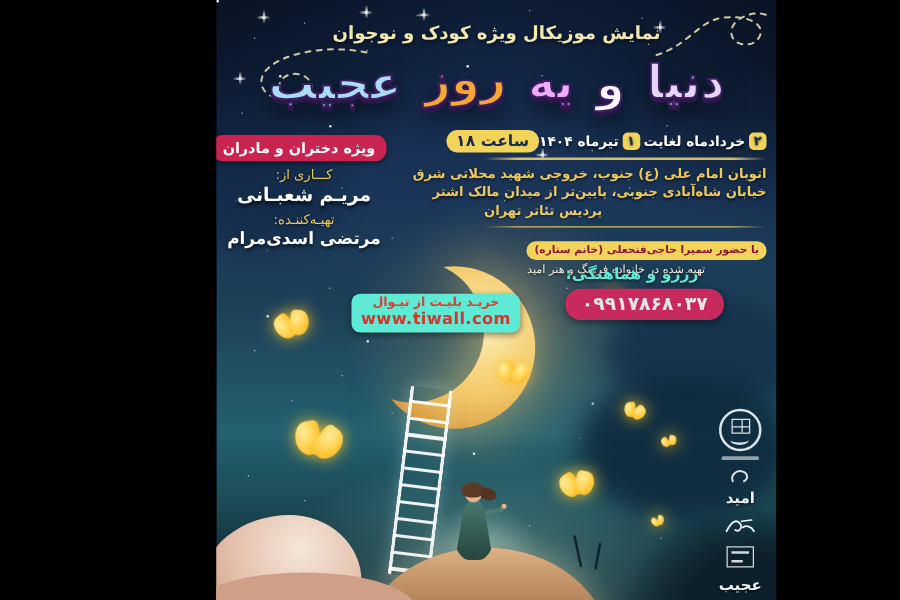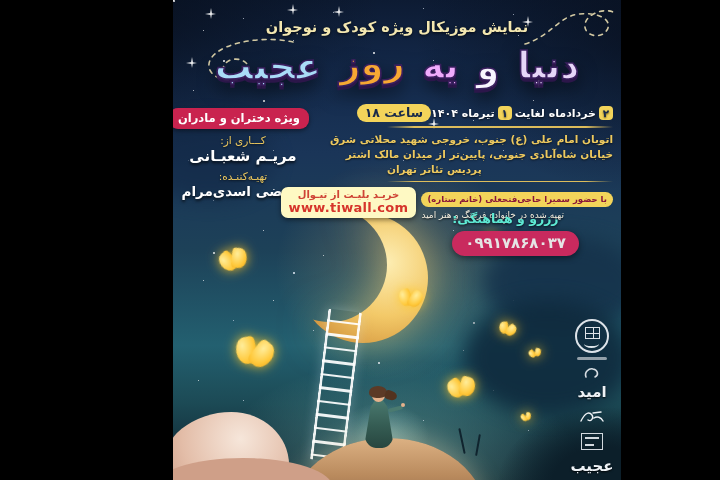--- a/index.html
+++ b/index.html
@@ -92,38 +92,38 @@
     background:linear-gradient(90deg,transparent,#e7c45c 12%,#e7c45c 88%,transparent);}
   .addr{color:#edc95f;font-size:10.5px;font-weight:bold;text-align:right;line-height:15px;white-space:nowrap;
     text-shadow:0 1px 2px rgba(0,0,0,.6);}
   .addr div:last-child{text-align:left;}
   .badge-row{display:flex;direction:rtl;align-items:flex-start;margin-top:5px;gap:5px;}
   .guest-stack{flex:1;text-align:left;}
   .guest-badge{display:inline-block;background:#f3d45a;color:#8a1538;font-size:8.5px;font-weight:bold;
     padding:2px 6px 3px;border-radius:8px;white-space:nowrap;}
   .produced{color:#f5efe0;font-size:9px;margin-top:3px;white-space:nowrap;text-shadow:0 1px 2px rgba(0,0,0,.7);}
   .vdiv{width:2px;height:30px;background:#e7c45c;border-radius:2px;margin-top:1px;}
-  .tiwall-badge{background:#fef9c3;border-radius:7px;padding:2px 8px 3px;text-align:center;
-    box-shadow:0 2px 5px rgba(0,0,0,.45);}
+  .tiwall-badge{background:#5eead4;border-radius:7px;padding:2px 8px 3px;text-align:center;
+    box-shadow:0 2px 5px rgba(0,0,0,.45);margin-top:48px;}
   .tiwall-l1{color:#cf4436;font-size:10px;font-weight:bold;white-space:nowrap;}
   .tiwall-l2{color:#d6352b;font-size:13px;font-weight:bold;direction:ltr;letter-spacing:.3px;}
   .reserve{position:absolute;right:42px;top:211px;display:flex;flex-direction:column;align-items:flex-end;gap:5px;}
   .reserve-label{color:#5eead4;font-size:12.5px;font-weight:bold;text-shadow:0 1px 3px rgba(0,0,0,.8);}
   .phone-pill{background:#c92a5e;color:#e5e5e5;font-size:15px;font-weight:bold;letter-spacing:1.5px;
     padding:3px 13px 4px;border-radius:14px;direction:ltr;box-shadow:0 2px 6px rgba(0,0,0,.45);}
   
   .logos{position:absolute;right:6px;bottom:5px;width:46px;display:flex;flex-direction:column;
     align-items:center;gap:7px;color:#eef2f6;}
   .circle-logo{width:30px;height:30px;border:2px solid #e8edf2;border-radius:50%;position:relative;opacity:.95;}
   .circle-logo .grid{position:absolute;left:8px;top:6px;width:13px;height:10px;border:1.5px solid #e8edf2;}
   .circle-logo .grid::before{content:"";position:absolute;left:50%;top:0;width:1.5px;height:100%;background:#e8edf2;}
   .circle-logo .grid::after{content:"";position:absolute;top:45%;left:0;width:100%;height:1.5px;background:#e8edf2;}
   .circle-logo .arc{position:absolute;left:7px;bottom:3px;width:15px;height:6px;border-bottom:2px solid #e8edf2;border-radius:0 0 50% 50%;}
   .logo-cap{width:30px;height:3px;background:rgba(255,255,255,.55);border-radius:2px;margin-top:-3px;}
-  .logo-word{font-size:15px;font-weight:bold;text-shadow:0 1px 2px rgba(0,0,0,.8);}
+  .logo-word{font-size:12px;font-weight:bold;text-shadow:0 1px 2px rgba(0,0,0,.8);}
   .omid-mark{opacity:.9;margin-bottom:-3px;}
   .stamp{width:20px;height:15px;border:1.5px solid #e8edf2;position:relative;opacity:.9;}
   .stamp::before{content:"";position:absolute;left:3px;top:3px;right:3px;height:2px;background:#e8edf2;}
   .stamp::after{content:"";position:absolute;left:3px;bottom:3px;width:9px;height:2px;background:#e8edf2;}
 </style>
 </head>
 <body>
 
 <div class="stage">
   <div class="poster">

